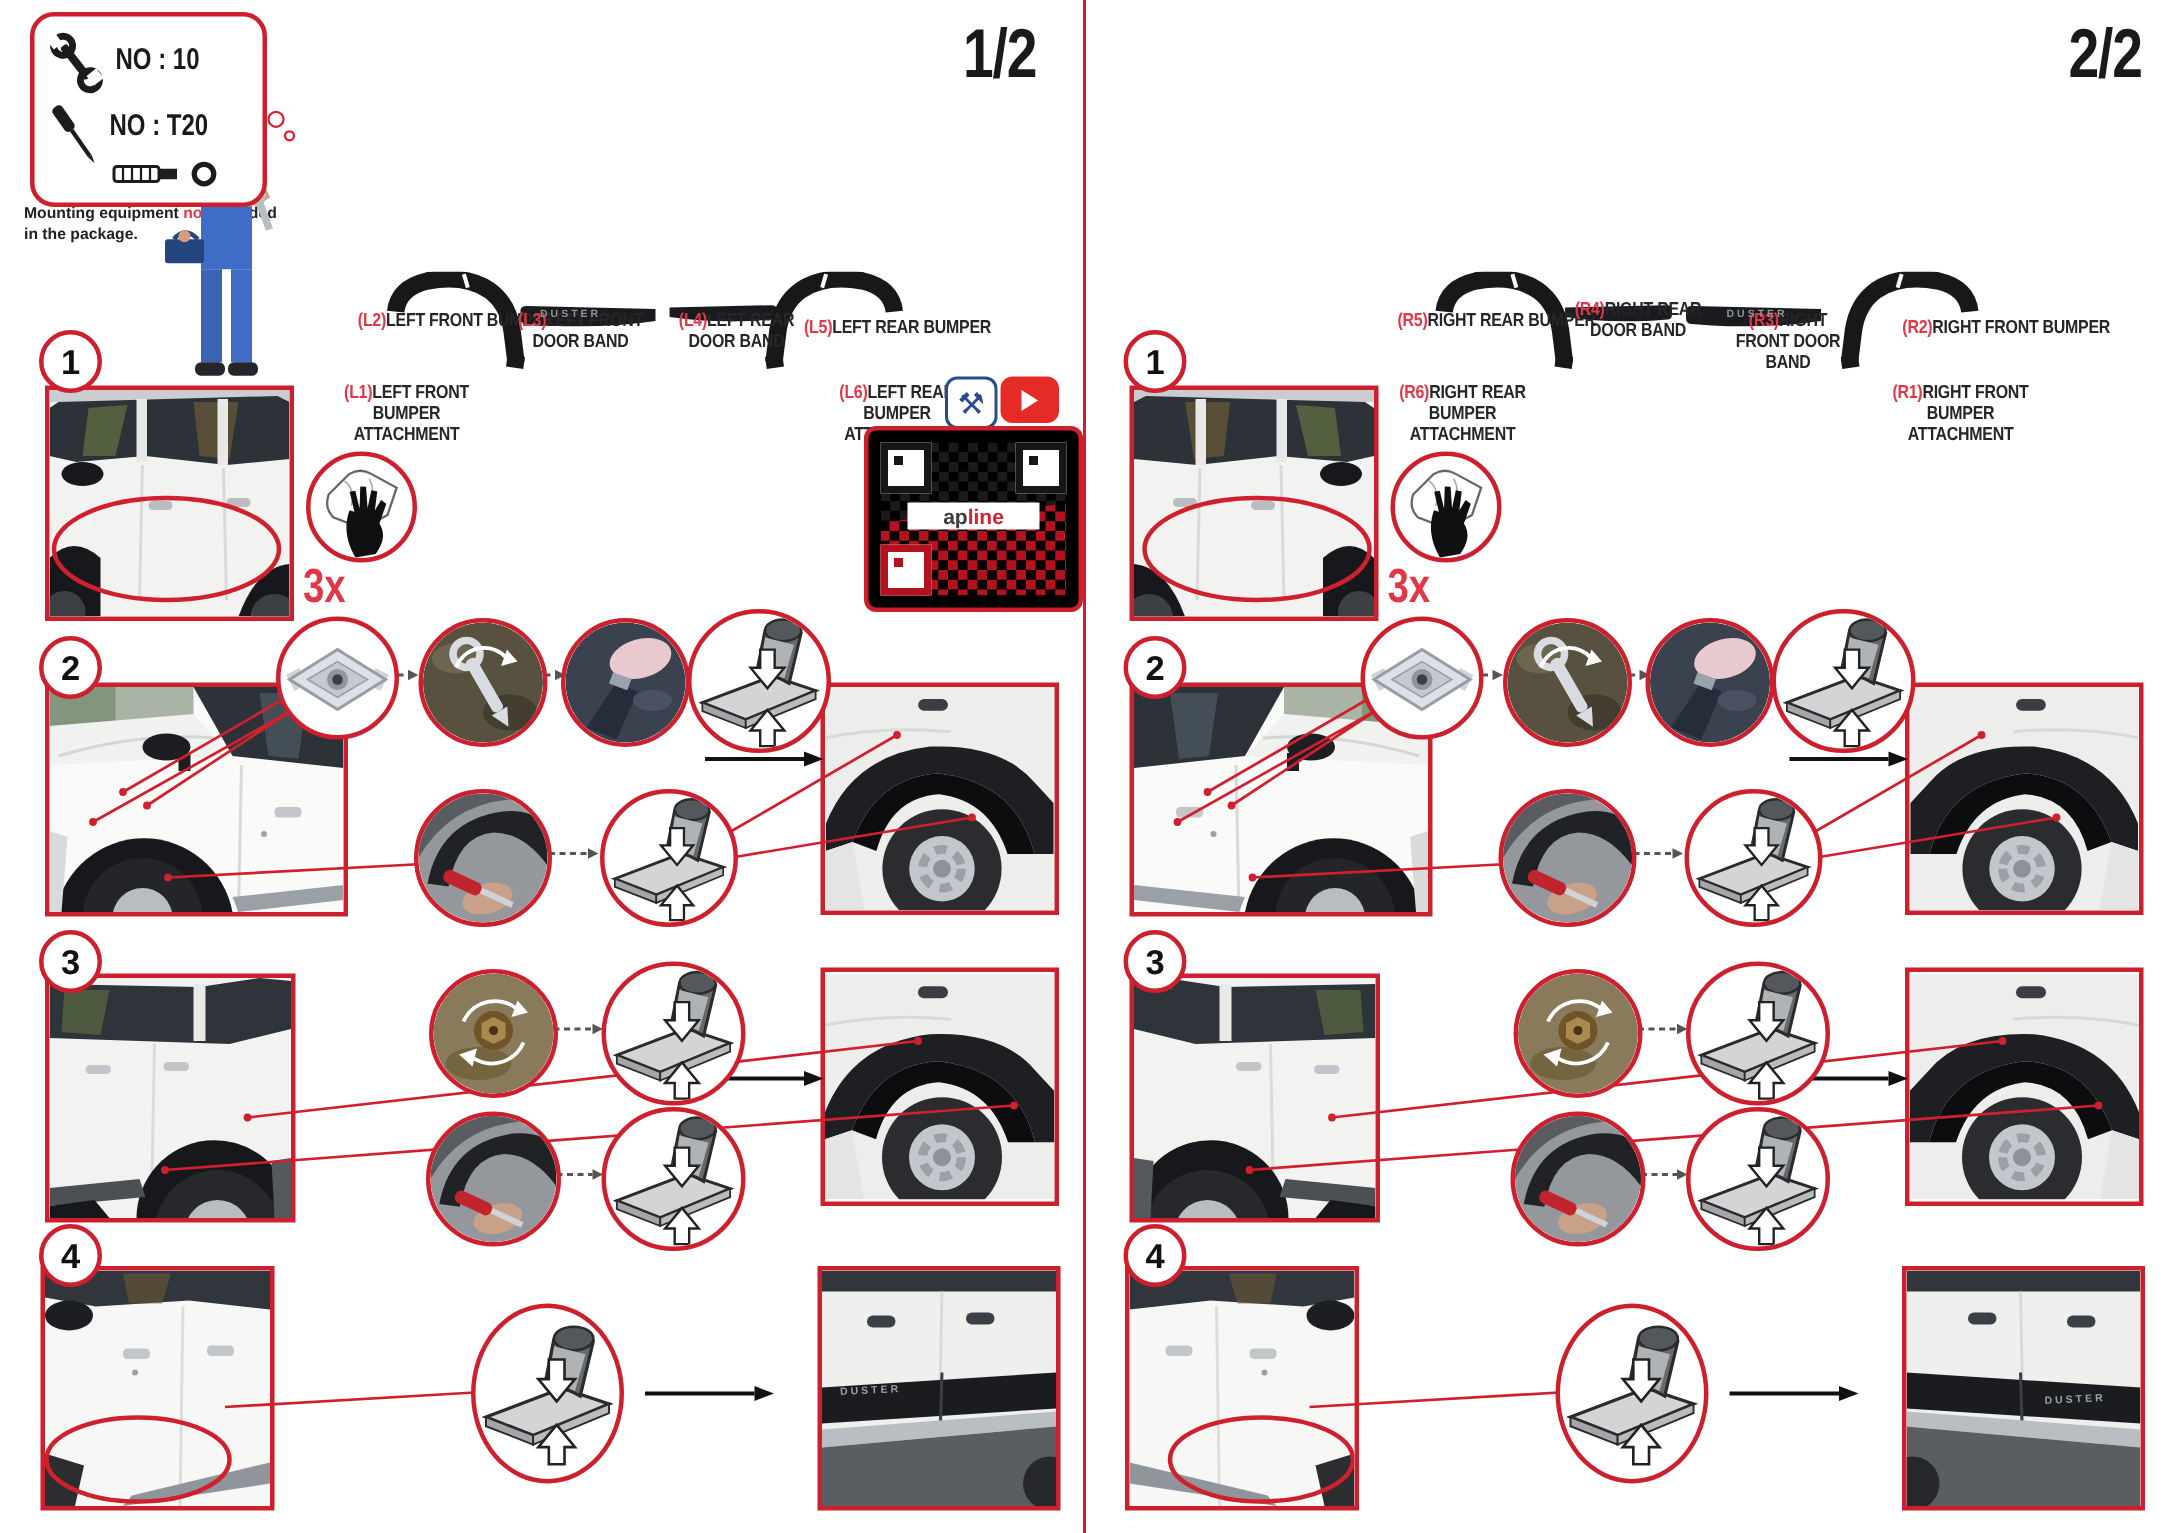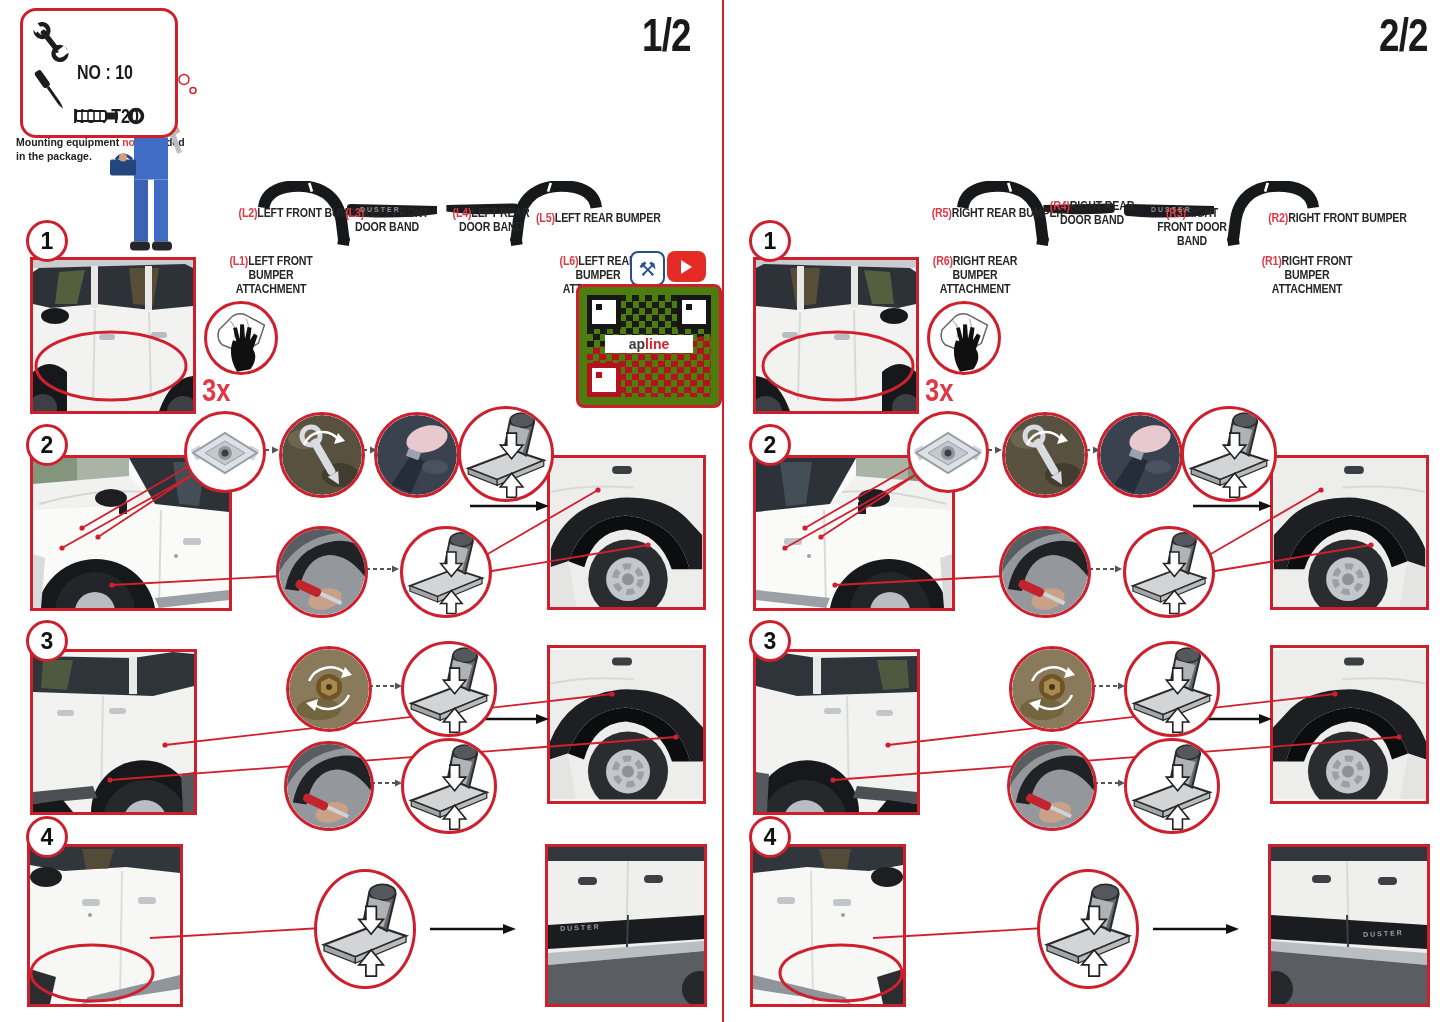--- a/index.html
+++ b/index.html
@@ -8,21 +8,21 @@
          font-family:"Liberation Sans",sans-serif;color:var(--ink);}
   .page{position:absolute;top:0;width:722px;height:1022px;}
   .divider{position:absolute;left:722px;top:0;width:2px;height:1022px;background:var(--red);}
   .abs{position:absolute;}
   .cx{display:inline-block;transform:scaleX(.8);transform-origin:left top;white-space:inherit;}
   .cxc{display:inline-block;transform:scaleX(.85);transform-origin:center top;}
   .flip{transform:scaleX(-1);}
   .pagenum{position:absolute;font-size:46px;font-weight:700;letter-spacing:-1px;}
   .toolbox{position:absolute;left:20px;top:8px;width:152px;height:124px;border:3px solid var(--red);
            border-radius:16px;background:#fff;z-index:4;}
-  .toollbl{position:absolute;font-size:20px;font-weight:700;margin-top:32px;}
+  .toollbl{position:absolute;font-size:20px;font-weight:700;}
   .note{position:absolute;left:16px;top:136px;width:180px;font-size:10.5px;line-height:1.3;color:#222;font-weight:600;}
   .note .em{color:var(--lred);font-weight:700;}
   .carfig{position:absolute;z-index:1;}
   .carlbl{position:absolute;font-size:20px;font-weight:700;color:#111;z-index:3;}
   .plabel{position:absolute;font-weight:700;font-size:12.5px;line-height:1.1;color:#262626;
           text-align:center;letter-spacing:-.2px;z-index:4;margin-top:42px;}
   .plabel.nw{white-space:nowrap;}
   .pc{color:var(--lred);}
   .partimg{position:absolute;z-index:2;}
   .bandtext{position:absolute;z-index:5;font-size:7px;letter-spacing:2px;color:#8d9298;font-weight:700;}
@@ -36,21 +36,21 @@
   .circ svg{width:100%;height:100%;display:block;}
   .ellipse{border-radius:50%;}
   .repeat{position:absolute;font-size:32px;font-weight:700;color:var(--lred);z-index:4;}
   .overlay{position:absolute;left:0;top:0;width:722px;height:1022px;z-index:2;pointer-events:none;}
   .sqicon{position:absolute;z-index:4;display:flex;align-items:center;justify-content:center;}
   .tools-ic{width:31px;height:31px;border:2.5px solid #274d8d;border-radius:8px;background:#fff;
             color:#274d8d;font-size:20px;font-family:"DejaVu Sans",sans-serif;}
   .yt-ic{width:39px;height:31px;border-radius:8px;background:#e42b26;}
   .yt-tri{width:0;height:0;border-left:11px solid #fff;border-top:7px solid transparent;border-bottom:7px solid transparent;}
   .qrbox{position:absolute;left:576px;top:284px;width:140px;height:118px;border:3px solid var(--red);
-         border-radius:8px;background:#4d7c0f;z-index:4;}
+         border-radius:8px;background:#000000;z-index:4;}
   .qrmods,.qrmods2{position:absolute;left:8px;top:8px;right:8px;bottom:8px;}
   .qrmods{background:repeating-conic-gradient(#1a1a1a 0% 25%,transparent 0% 50%) 0 0/13px 13px;
           clip-path:polygon(0 0,100% 0,100% 40%,0 52%);}
   .qrmods2{background:repeating-conic-gradient(#b5121f 0% 25%,transparent 0% 50%) 6px 7px/13px 13px;
           clip-path:polygon(0 52%,100% 40%,100% 100%,0 100%);}
   .qf{position:absolute;width:24px;height:24px;border:5px solid #161616;background:#fff;}
   .qf i{position:absolute;left:4px;top:4px;width:6px;height:6px;background:#161616;display:block;}
   .qf.red{border-color:#b5121f;}
   .qf.red i{background:#b5121f;}
   .qrbrand{position:absolute;left:26px;right:26px;top:48px;height:18px;background:#fff;

